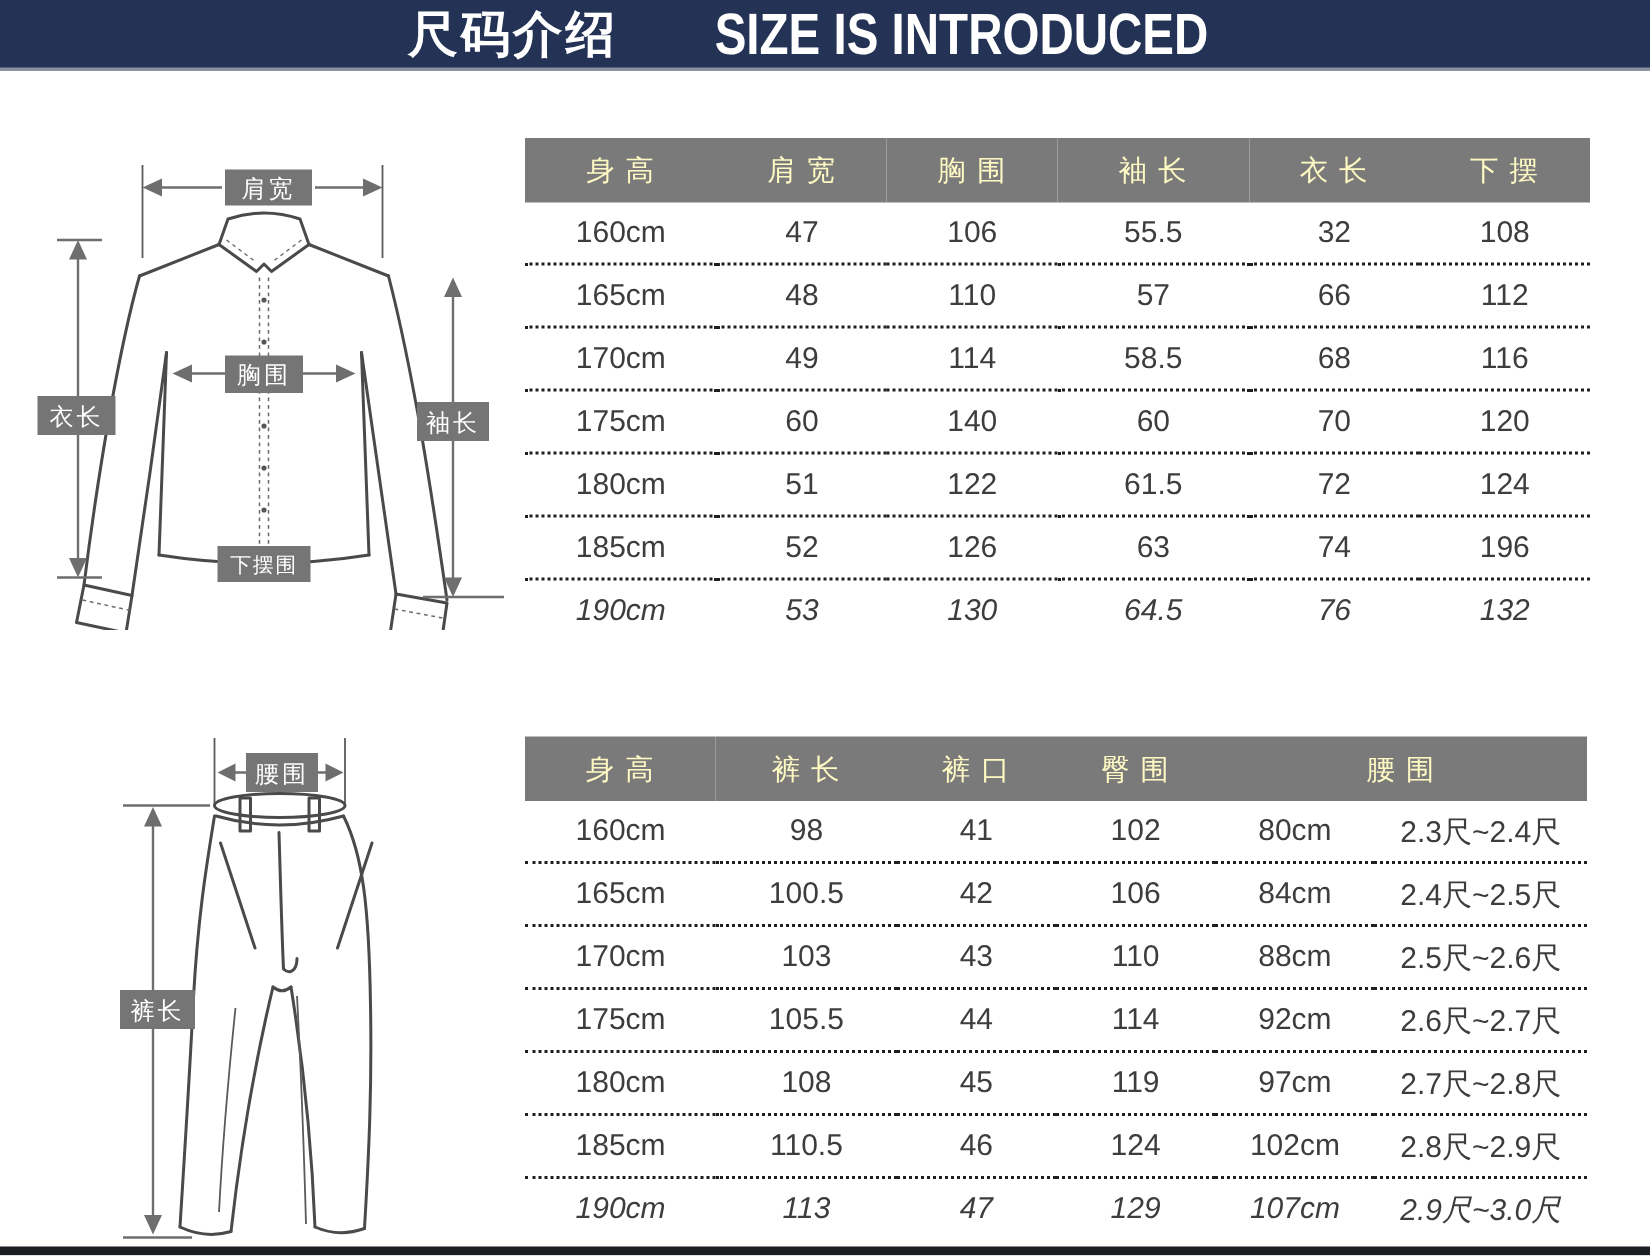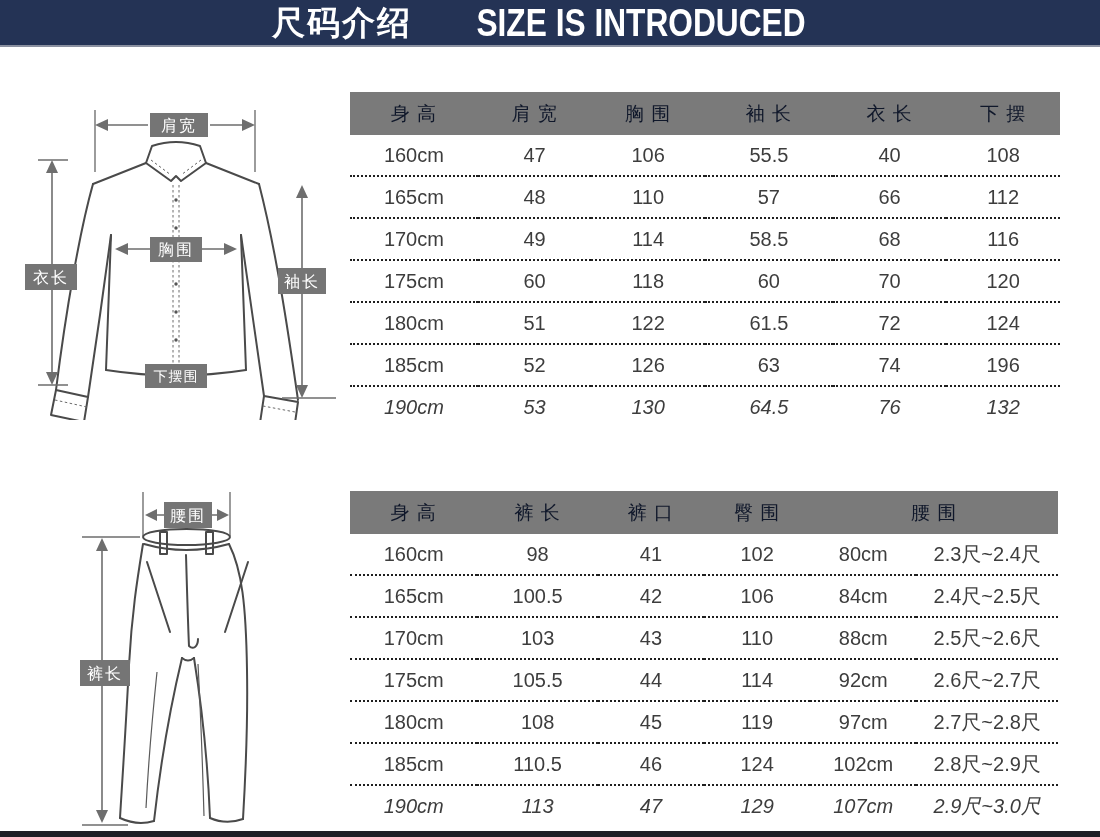--- a/index.html
+++ b/index.html
@@ -11,21 +11,21 @@
           border-bottom:2px solid #8a90a0;display:flex;align-items:center;justify-content:center;gap:42px;}
   .banner .cn{color:#fff;font-size:33px;font-weight:bold;letter-spacing:2px;line-height:1;}
   .banner .en{color:#fff;font-size:36px;font-weight:bold;line-height:1;
               transform:scaleX(.88) scaleY(1.08);transform-origin:center;letter-spacing:0;}
 
   
   .table-wrap{position:absolute;}
   .shirt-table-wrap{left:350px;top:92px;width:710px;}
   .pants-table-wrap{left:350px;top:491px;width:708px;}
   table.size-table{width:100%;border-collapse:collapse;table-layout:fixed;}
-  table.size-table th{background:#7a7a7a;color:#0f172a;font-size:19px;font-weight:normal;
+  table.size-table th{background:#7a7a7a;color:#fef9c3;font-size:19px;font-weight:normal;
                       height:41px;text-align:center;letter-spacing:1px;}
   table.size-table td{height:38px;text-align:center;font-size:20px;color:#3d3d3d;
                       border-bottom:2px dotted #1f1f1f;white-space:nowrap;}
   table.size-table tr:last-child td{border-bottom:none;font-style:italic;}
 
   
   .figure{position:absolute;}
   .shirt-figure{left:0px;top:100px;width:340px;height:320px;}
   .pants-figure{left:60px;top:480px;width:280px;height:355px;}
   svg .outline{fill:none;stroke:#4a4a4a;stroke-width:2;stroke-linecap:round;stroke-linejoin:round;}
@@ -140,21 +140,21 @@
             <th colspan="1">衣 长</th>
             <th colspan="1">下 摆</th>
           </tr>
         </thead>
         <tbody>
           <tr>
             <td>160cm</td>
             <td>47</td>
             <td>106</td>
             <td>55.5</td>
-            <td>40</td>
+            <td>32</td>
             <td>108</td>
           </tr>
           <tr>
             <td>165cm</td>
             <td>48</td>
             <td>110</td>
             <td>57</td>
             <td>66</td>
             <td>112</td>
           </tr>
@@ -162,21 +162,21 @@
             <td>170cm</td>
             <td>49</td>
             <td>114</td>
             <td>58.5</td>
             <td>68</td>
             <td>116</td>
           </tr>
           <tr>
             <td>175cm</td>
             <td>60</td>
-            <td>118</td>
+            <td>140</td>
             <td>60</td>
             <td>70</td>
             <td>120</td>
           </tr>
           <tr>
             <td>180cm</td>
             <td>51</td>
             <td>122</td>
             <td>61.5</td>
             <td>72</td>

